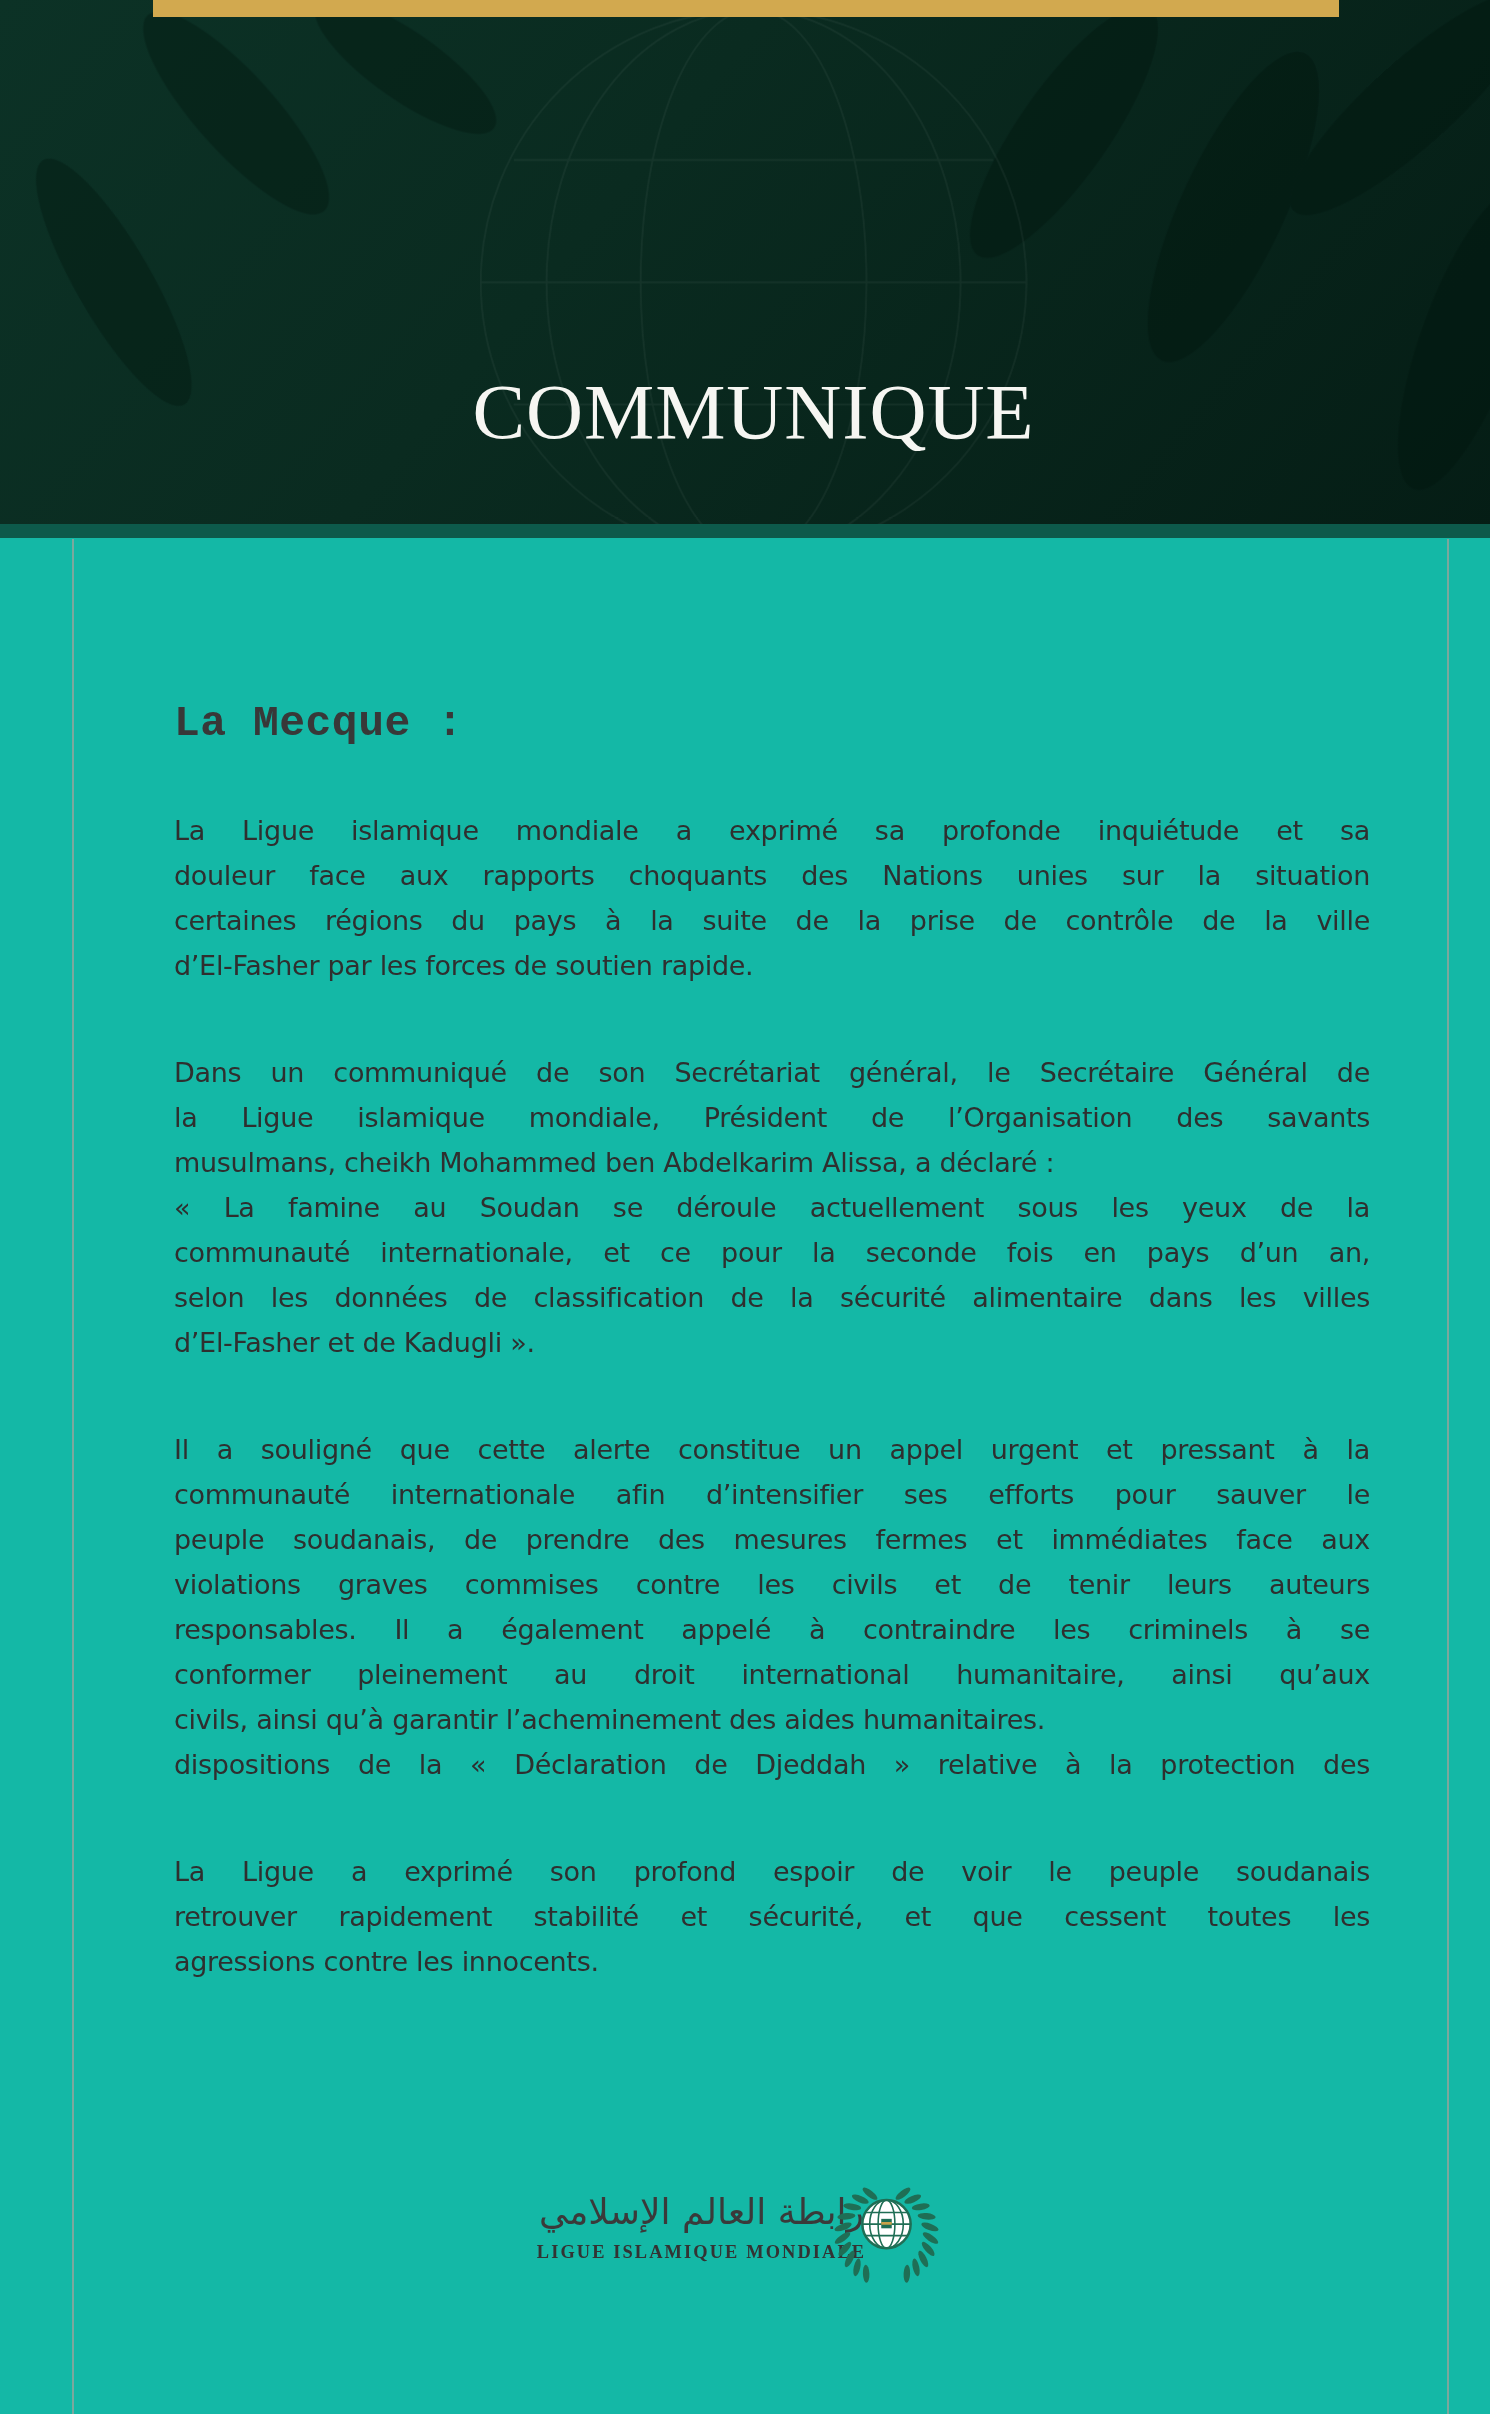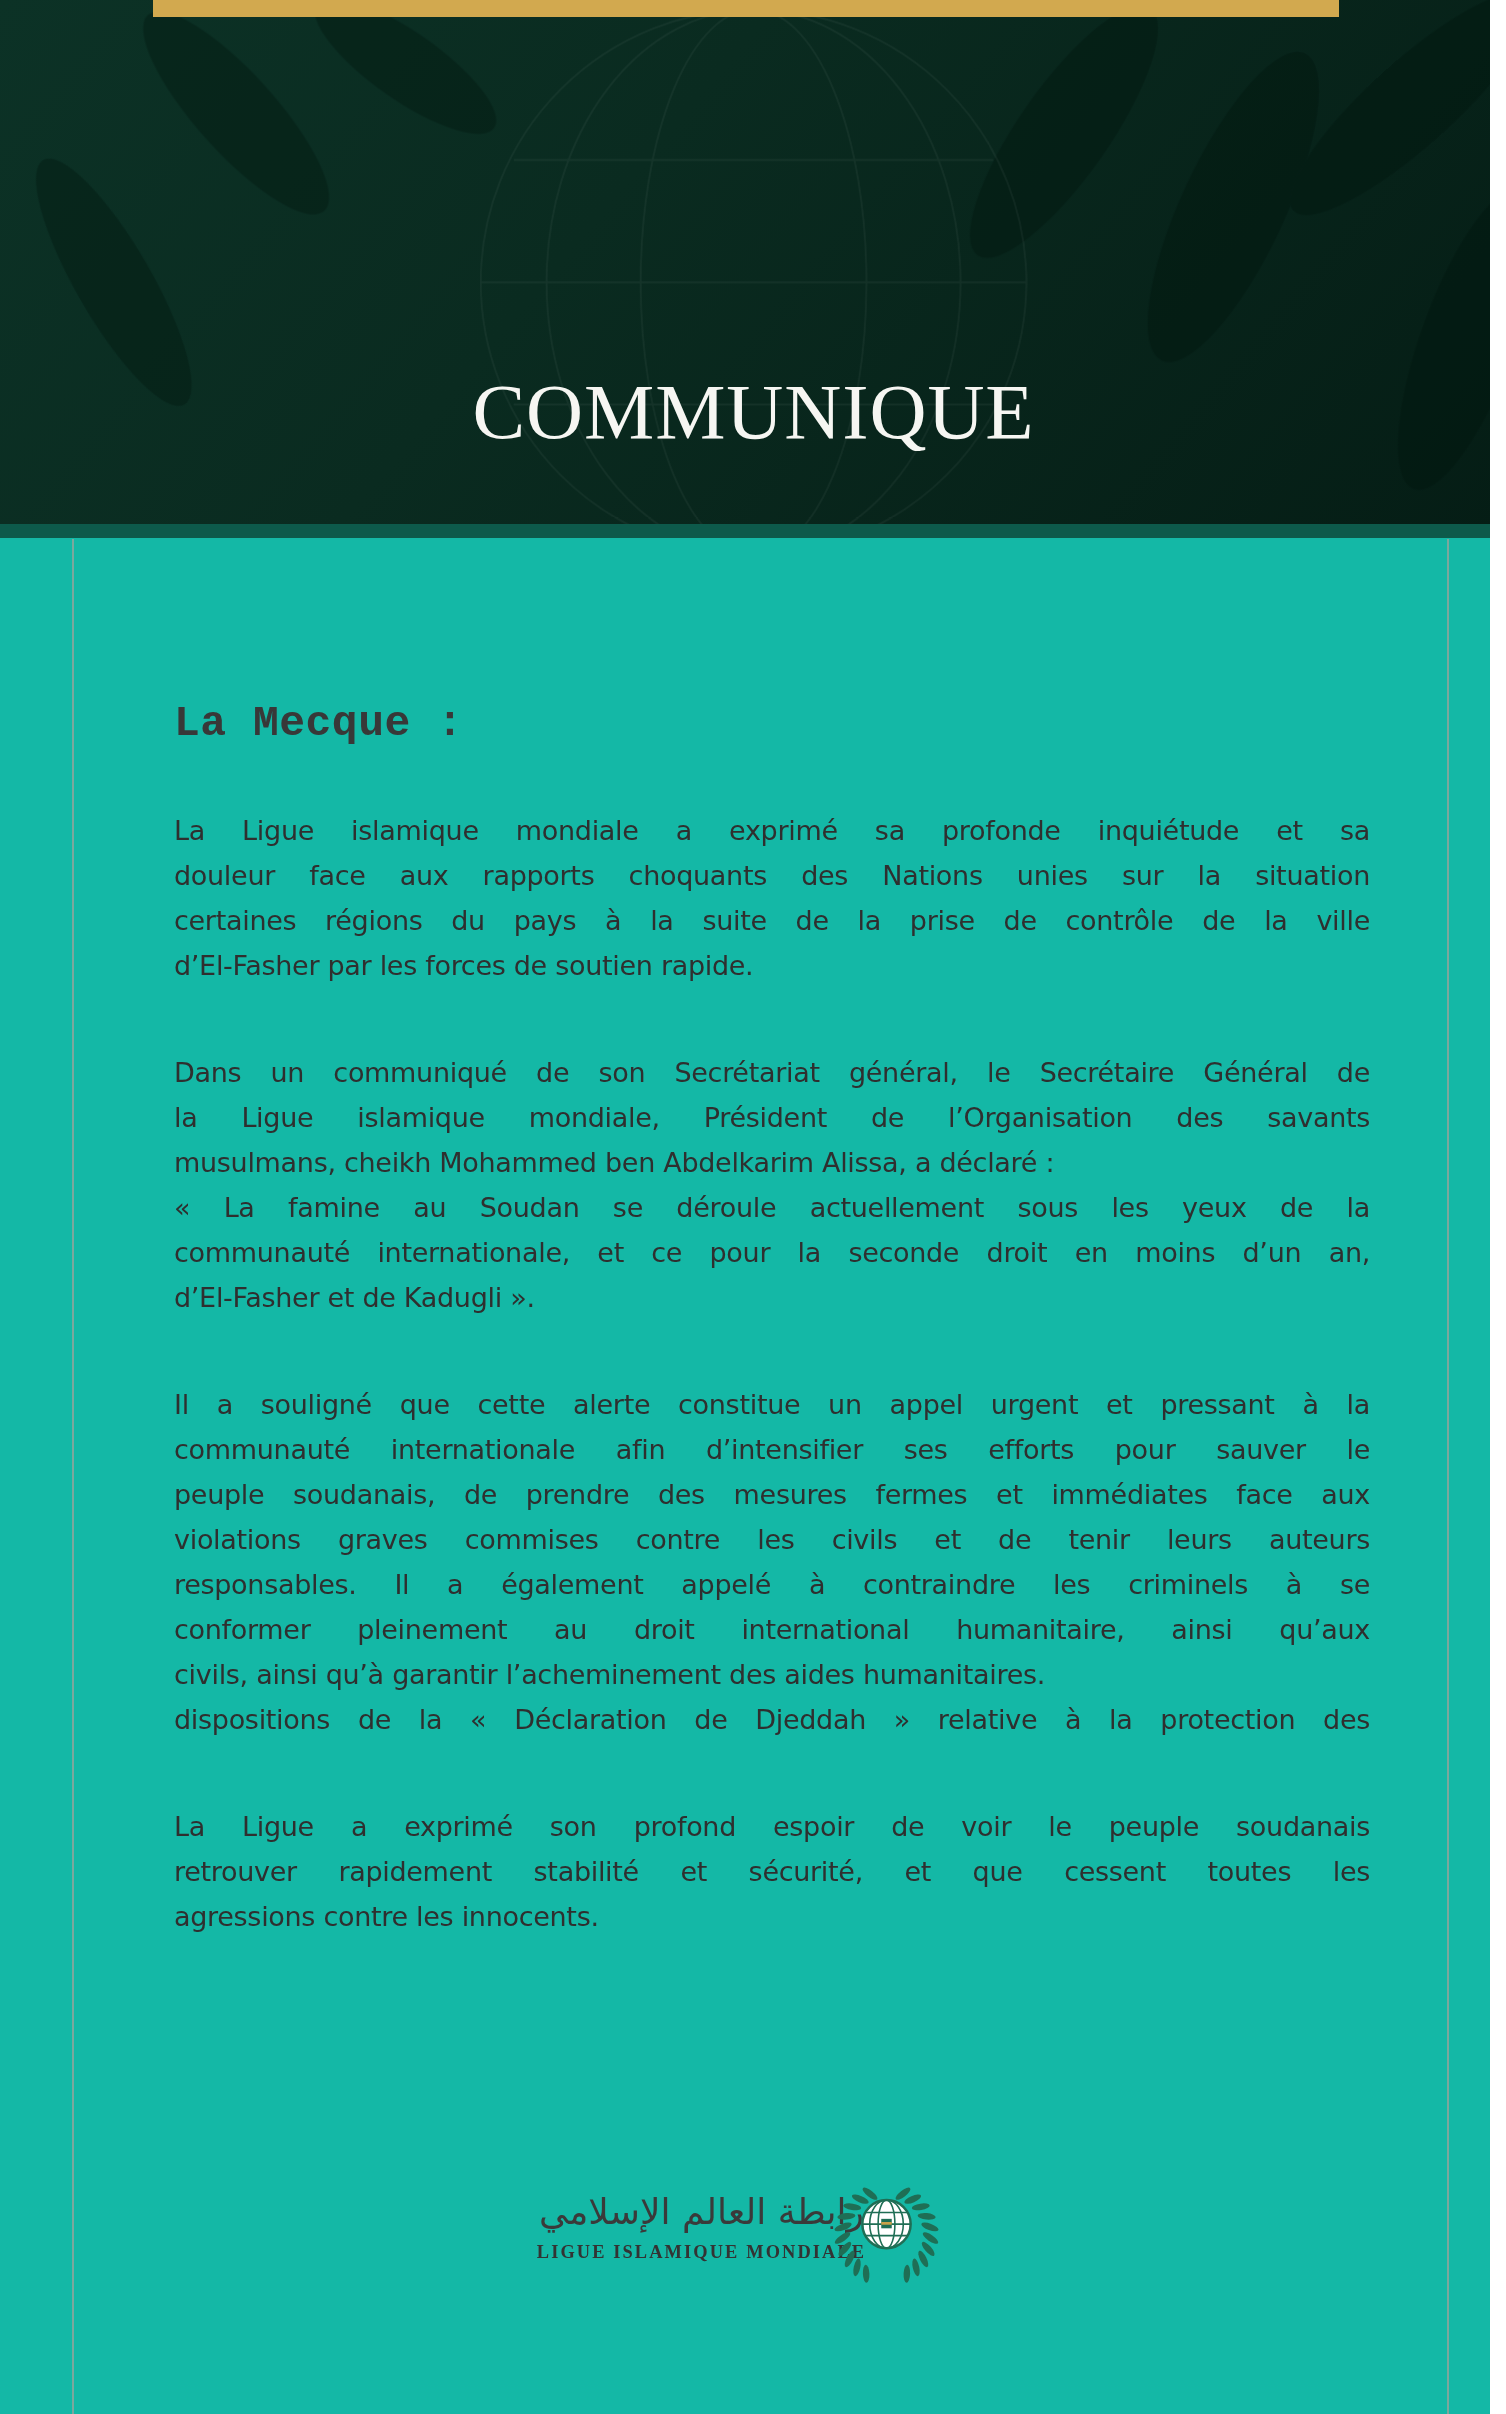--- a/index.html
+++ b/index.html
@@ -81,21 +81,22 @@
         <div class="line">certaines régions du pays à la suite de la prise de contrôle de la ville</div>
         <div class="line last">d’El-Fasher par les forces de soutien rapide.</div>
       </div>
       <div class="para">
         <div class="line">Dans un communiqué de son Secrétariat général, le Secrétaire Général de</div>
         <div class="line">la Ligue islamique mondiale, Président de l’Organisation des savants</div>
         <div class="line last">musulmans, cheikh Mohammed ben Abdelkarim Alissa, a déclaré :</div>
       </div>
       <div class="para attached">
         <div class="line">« La famine au Soudan se déroule actuellement sous les yeux de la</div>
-        <div class="line">communauté internationale, et ce pour la seconde droit en moins d’un an,</div>
+        <div class="line">communauté internationale, et ce pour la seconde fois en pays d’un an,</div>
+        <div class="line">selon les données de classification de la sécurité alimentaire dans les villes</div>
         <div class="line last">d’El-Fasher et de Kadugli ».</div>
       </div>
       <div class="para">
         <div class="line">Il a souligné que cette alerte constitue un appel urgent et pressant à la</div>
         <div class="line">communauté internationale afin d’intensifier ses efforts pour sauver le</div>
         <div class="line">peuple soudanais, de prendre des mesures fermes et immédiates face aux</div>
         <div class="line">violations graves commises contre les civils et de tenir leurs auteurs</div>
         <div class="line">responsables. Il a également appelé à contraindre les criminels à se</div>
         <div class="line">conformer pleinement au droit international humanitaire, ainsi qu’aux</div>
         <div class="line last">civils, ainsi qu’à garantir l’acheminement des aides humanitaires.</div>

